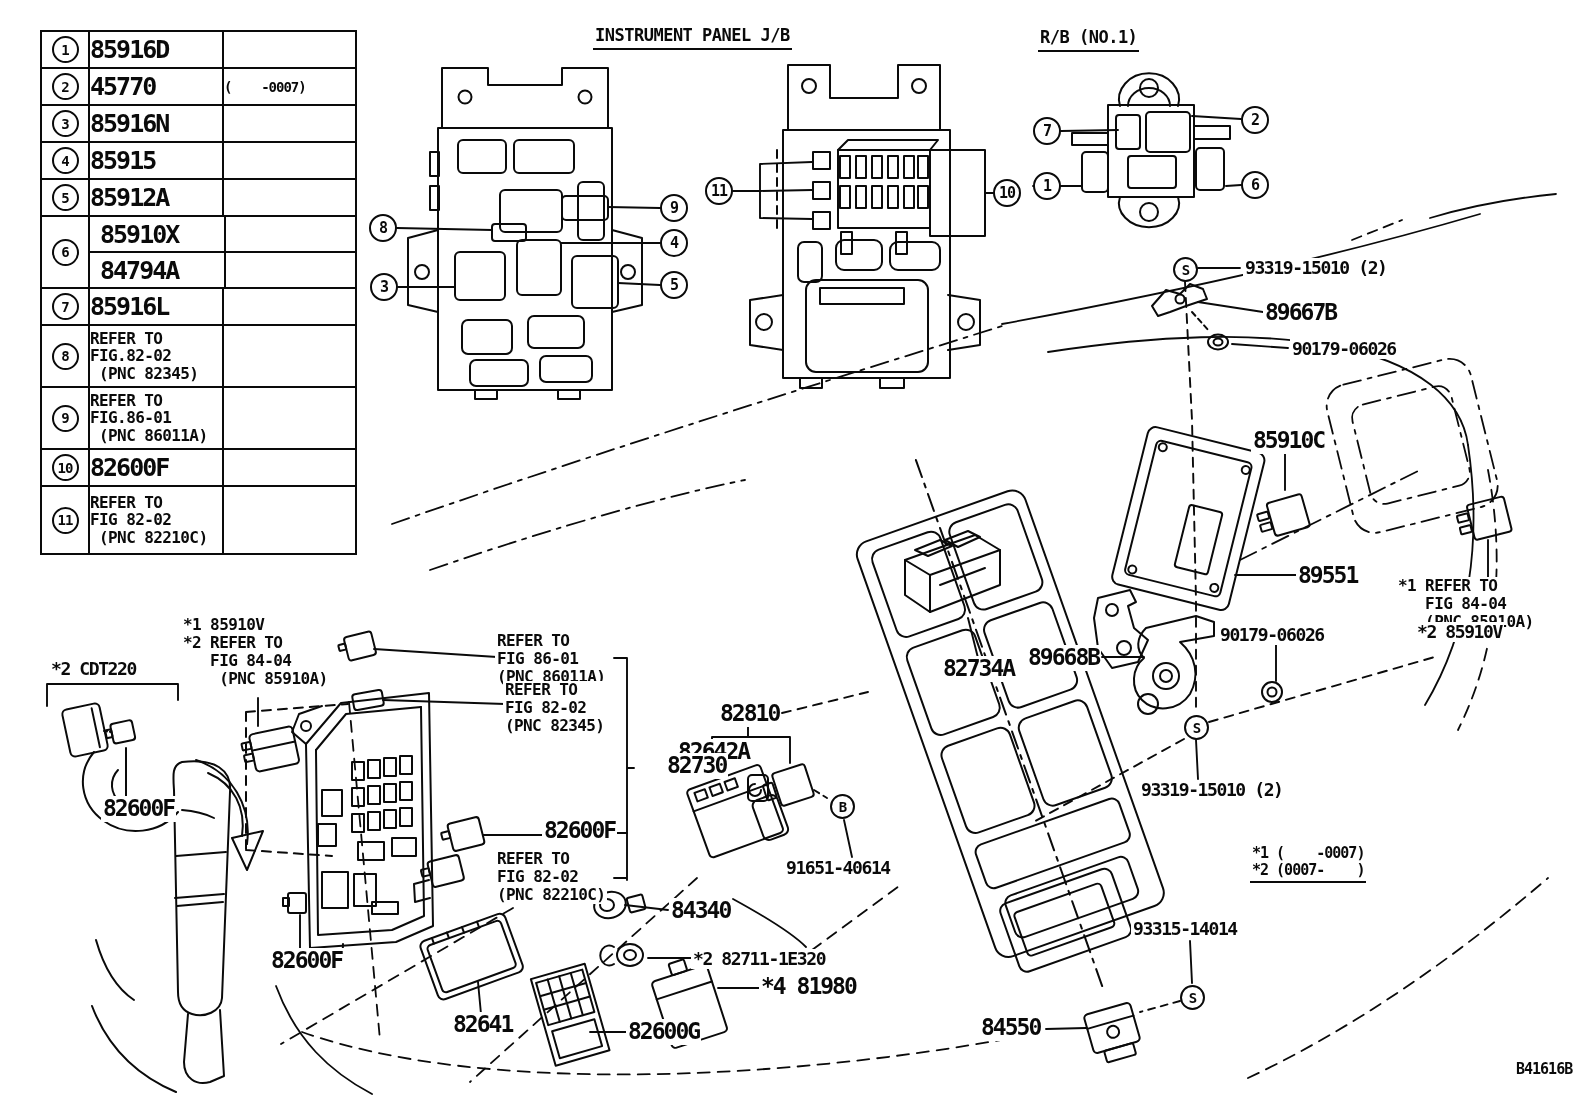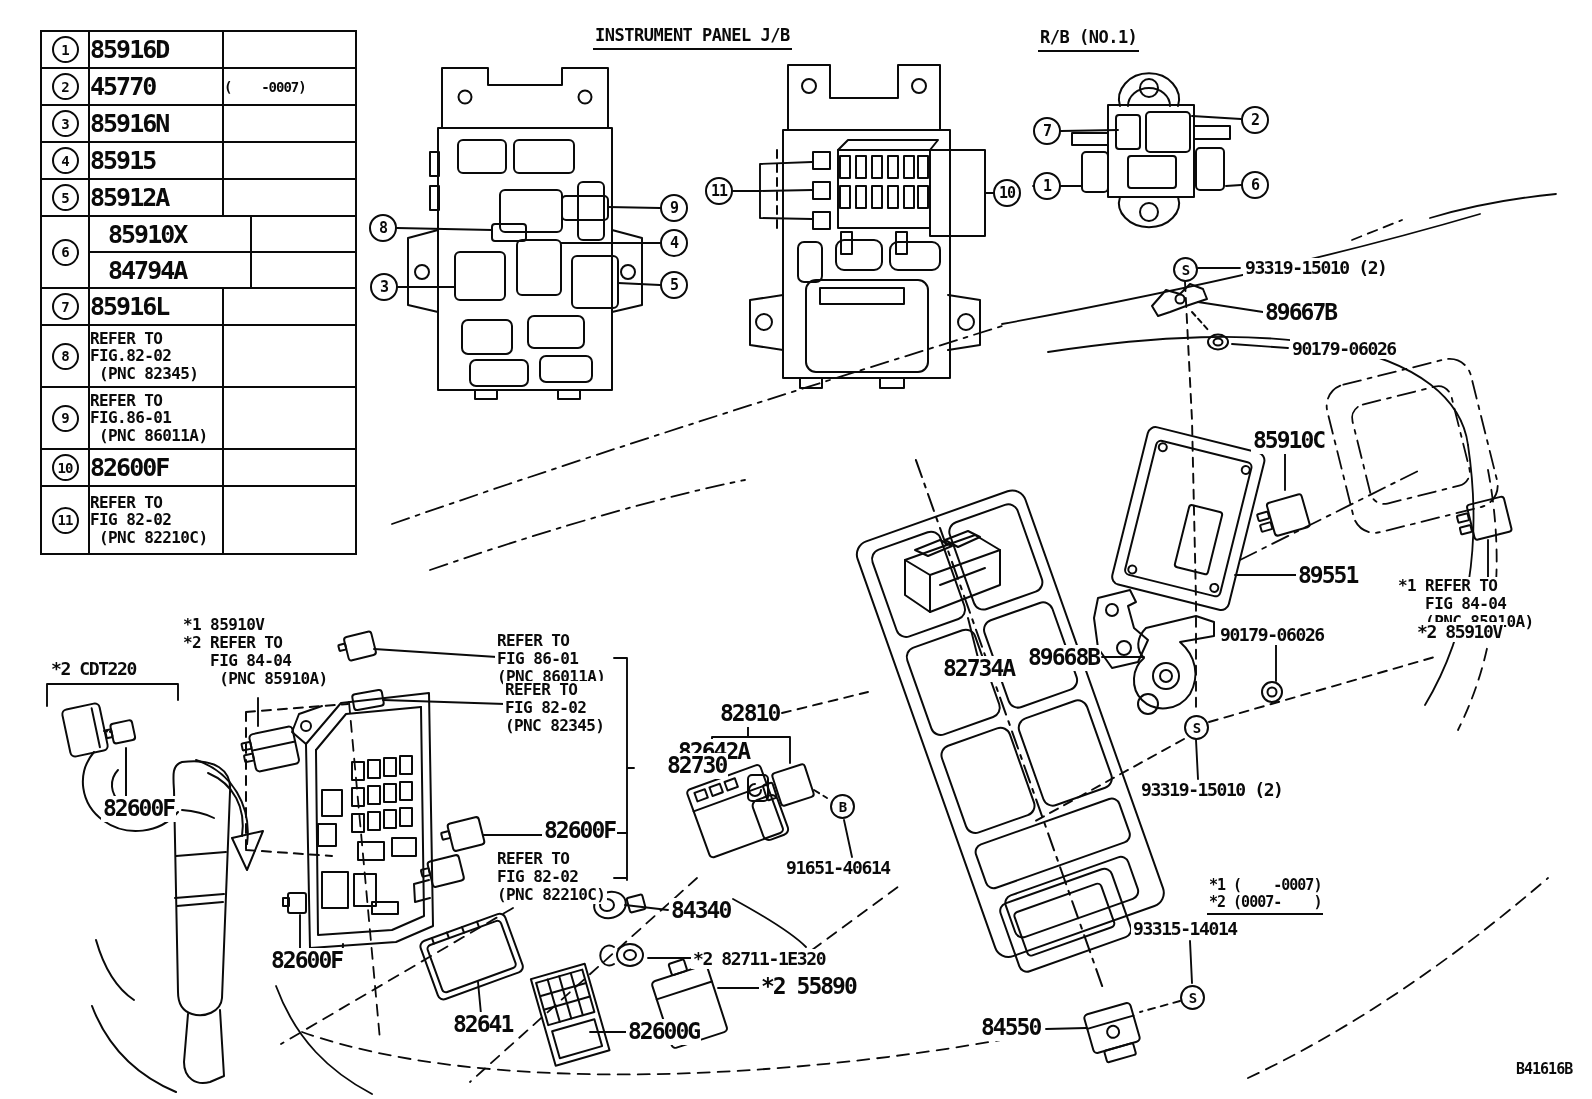--- a/index.html
+++ b/index.html
@@ -26,21 +26,21 @@
   td.cno{text-align:center;}
   .circ{display:inline-flex;width:27px;height:27px;border:2.2px solid #0a0a0a;border-radius:50%;
        align-items:center;justify-content:center;font-size:14px;letter-spacing:-1px;box-sizing:border-box;}
   td.pnc{font-size:25px;letter-spacing:-2px;padding-left:9px;}
   td.pnc.multi{font-size:16px;letter-spacing:-0.6px;white-space:pre;line-height:1.1;}
   td.pnote{font-size:14px;letter-spacing:-1px;padding-left:6px;white-space:pre;}
   tr.h37{height:37px;} tr.h62{height:62px;} tr.h68{height:68px;}
   .splitcell{padding:0;}
   .subrow{display:flex;height:34px;align-items:center;}
   .subrow.topline{border-top:2.4px solid #0a0a0a;}
-  .subpnc{width:160px;font-size:25px;letter-spacing:-2px;padding-left:18px;box-sizing:border-box;}
+  .subpnc{width:134px;font-size:25px;letter-spacing:-2px;padding-left:10px;box-sizing:border-box;}
   .subnote{flex:1;border-left:2.4px solid #0a0a0a;height:100%;}
 </style>
 </head>
 <body>
 
 <div id="stage">
 
 <svg id="art" width="1592" height="1099" viewBox="0 0 1592 1099" stroke="#0a0a0a" fill="none" stroke-width="2" stroke-linecap="round" stroke-linejoin="round">
 
   <g stroke-width="1.8">
@@ -521,21 +521,21 @@
    (PNC 85910A)</div>
 <div class="lbl med" style="left:1415px;top:622px;">*2 85910V</div>
 <div class="lbl big" style="left:941px;top:656px;">82734A</div>
 <div class="lbl big" style="left:1026px;top:645px;">89668B</div>
 <div class="lbl med" style="left:1139px;top:780px;">93319-15010 (2)</div>
 <div class="lbl big" style="left:718px;top:701px;">82810</div>
 <div class="lbl big" style="left:676px;top:739px;">82642A</div>
 <div class="lbl med" style="left:784px;top:858px;">91651-40614</div>
 <div class="lbl big" style="left:669px;top:898px;">84340</div>
 <div class="lbl med" style="left:691px;top:949px;">*2 82711-1E320</div>
-<div class="lbl big" style="left:759px;top:974px;">*2 55890</div>
+<div class="lbl big" style="left:759px;top:974px;">*4 81980</div>
 <div class="lbl big" style="left:451px;top:1012px;">82641</div>
 <div class="lbl big" style="left:626px;top:1019px;">82600G</div>
 <div class="lbl big" style="left:269px;top:948px;">82600F</div>
 <div class="lbl big" style="left:101px;top:796px;">82600F</div>
 <div class="lbl big" style="left:542px;top:818px;">82600F</div>
 <div class="lbl med" style="left:49px;top:659px;">*2 CDT220</div>
 <div class="lbl sm" style="left:181px;top:616px;">*1 85910V
 *2 REFER TO
    FIG 84-04
     (PNC 85910A)</div>
@@ -544,17 +544,17 @@
 (PNC 86011A)</div>
 <div class="lbl sm" style="left:503px;top:681px;">REFER TO
 FIG 82-02
 (PNC 82345)</div>
 <div class="lbl big" style="left:665px;top:753px;">82730</div>
 <div class="lbl sm" style="left:495px;top:850px;">REFER TO
 FIG 82-02
 (PNC 82210C)</div>
 <div class="lbl med" style="left:1131px;top:919px;">93315-14014</div>
 <div class="lbl big" style="left:979px;top:1015px;">84550</div>
-<div class="lbl tiny note-underline" style="left:1207px;top:845px;margin-top:32px;">*1 (    -0007)
+<div class="lbl tiny note-underline" style="left:1250px;top:845px;">*1 (    -0007)
 *2 (0007-    )</div>
 <div class="lbl tiny" style="left:1514px;top:1061px;">B41616B</div>
 
 </div>
 
 </body></html>

